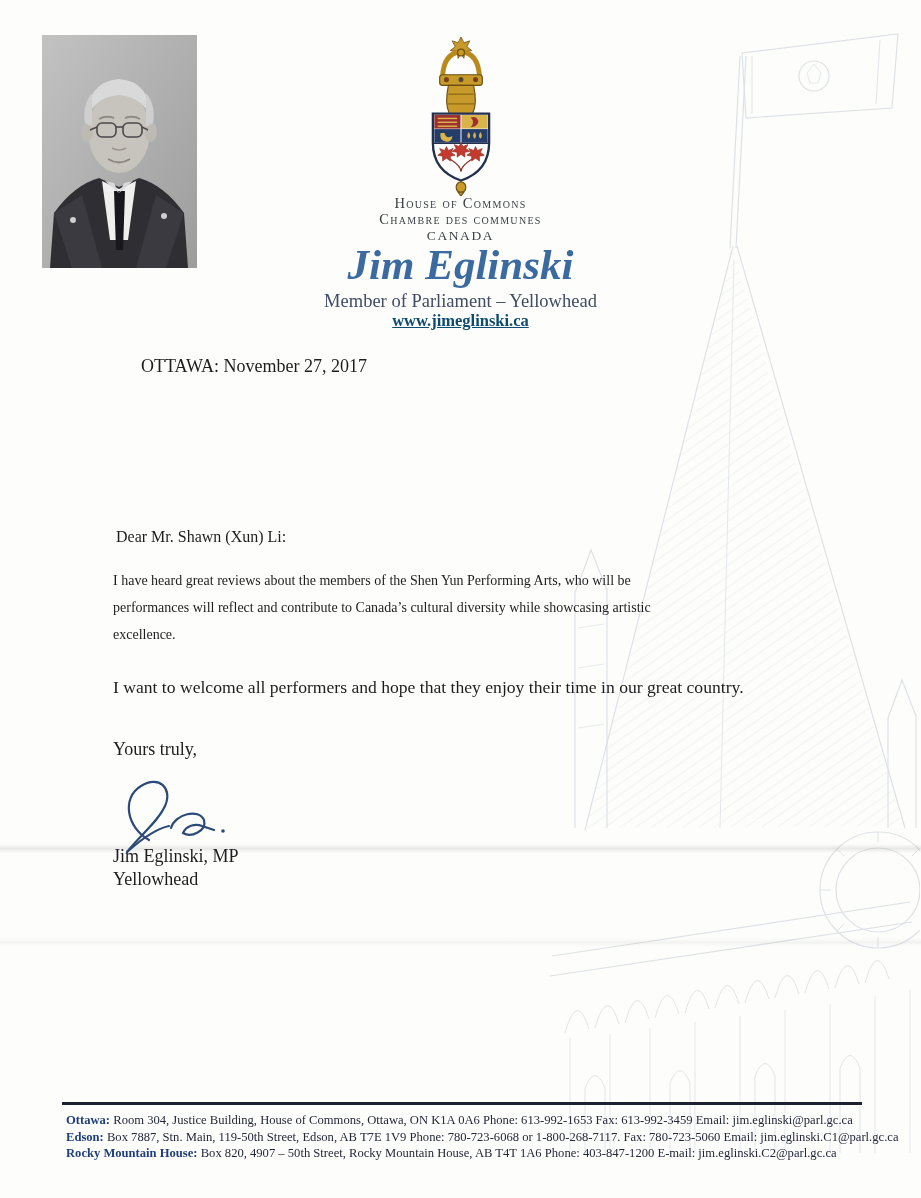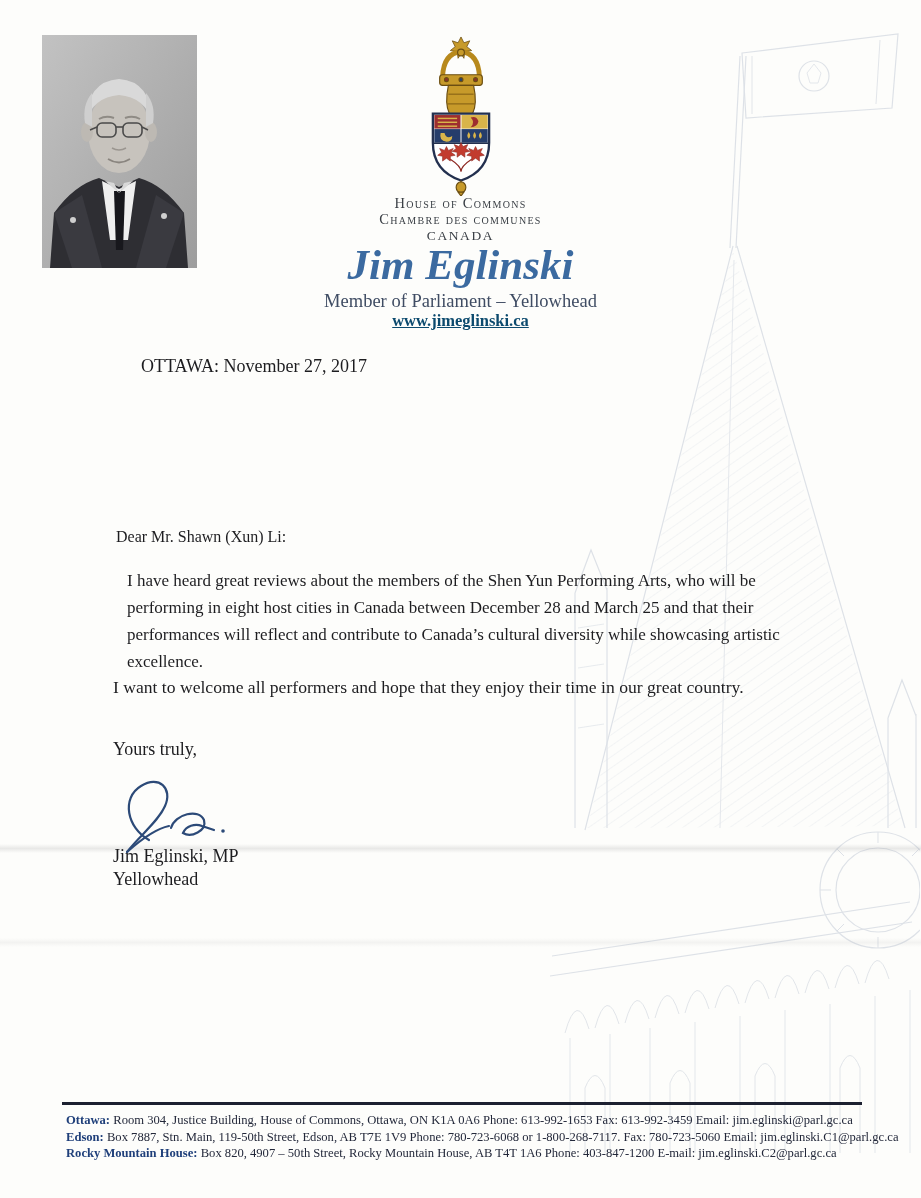--- a/index.html
+++ b/index.html
@@ -27,21 +27,21 @@
   .org3{top:228px;font-variant:normal;font-size:13.5px;letter-spacing:1.6px;}
   .mp-name{position:absolute;left:0;width:100%;top:240px;text-align:center;
     font-size:43px;font-style:italic;font-weight:bold;color:#3b6aa0;line-height:50px;}
   .mp-title{position:absolute;left:0;width:100%;top:291px;text-align:center;
     font-size:18.5px;color:#3f4c63;line-height:21px;}
   .website{position:absolute;left:0;width:100%;top:311px;text-align:center;
     font-size:16.5px;font-weight:bold;color:#0c4a6e;text-decoration:underline;line-height:19px;}
   
   .dateline{position:absolute;left:113px;top:356px;font-size:18px;white-space:nowrap;margin-left:28px;}
   .salutation{position:absolute;left:116px;top:528px;font-size:16px;white-space:nowrap;}
-  .para1{position:absolute;left:113px;top:567px;font-size:17px;line-height:27px;margin-left:14px;}
+  .para1{position:absolute;left:113px;top:567px;font-size:14px;line-height:27px;}
   .para1 div{white-space:nowrap;}
   .para2{position:absolute;left:113px;top:677px;font-size:17.6px;white-space:nowrap;}
   .closing{position:absolute;left:113px;top:739px;font-size:18px;white-space:nowrap;}
   .signature{position:absolute;left:115px;top:776px;width:132px;height:80px;}
   .signer-name{position:absolute;left:113px;top:846px;font-size:18px;white-space:nowrap;}
   .signer-riding{position:absolute;left:113px;top:869px;font-size:18px;white-space:nowrap;}
   
   .footer-rule{position:absolute;left:62px;top:1102px;width:800px;height:2.5px;background:#1c2030;}
   .footer{position:absolute;left:66px;top:1112px;width:846px;font-size:12.6px;line-height:16.5px;color:#23283a;}
   .office-row{white-space:nowrap;}
@@ -166,21 +166,20 @@
   <div class="org-line org3">CANADA</div>
   <div class="org-line org2">Chambre des communes</div>
   <div class="mp-name">Jim Eglinski</div>
   <div class="mp-title">Member of Parliament – Yellowhead</div>
   <div class="website">www.jimeglinski.ca</div>
 
   <div class="dateline">OTTAWA: November 27, 2017</div>
   <div class="salutation">Dear Mr. Shawn (Xun) Li:</div>
   <div class="para1">
     <div>I have heard great reviews about the members of the Shen Yun Performing Arts, who will be</div>
-    <div>performing in eight host cities in Canada between December 28 and March 25 and that their</div>
     <div>performances will reflect and contribute to Canada’s cultural diversity while showcasing artistic</div>
     <div>excellence.</div>
   </div>
   <div class="para2">I want to welcome all performers and hope that they enjoy their time in our great country.</div>
   <div class="closing">Yours truly,</div>
 
   <svg class="signature" viewBox="0 0 132 80" xmlns="http://www.w3.org/2000/svg">
     <g stroke="#2c4a78" stroke-width="2.2" fill="none" stroke-linecap="round">
       <path d="M34 64 C 12 52 6 22 26 10 C 44 -1 58 12 50 30 C 43 46 26 58 12 76"></path>
       <path d="M12 76 C 30 60 44 52 54 50"></path>

